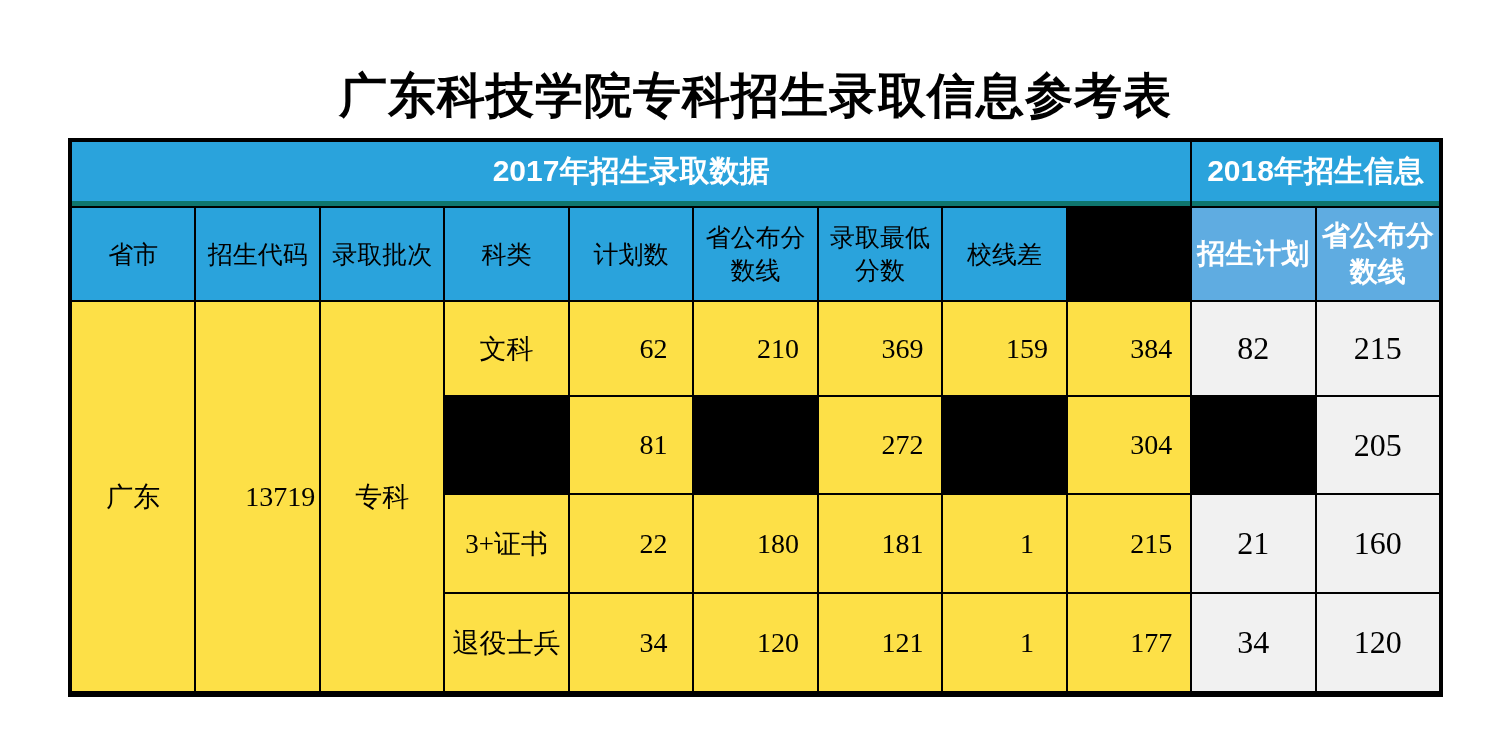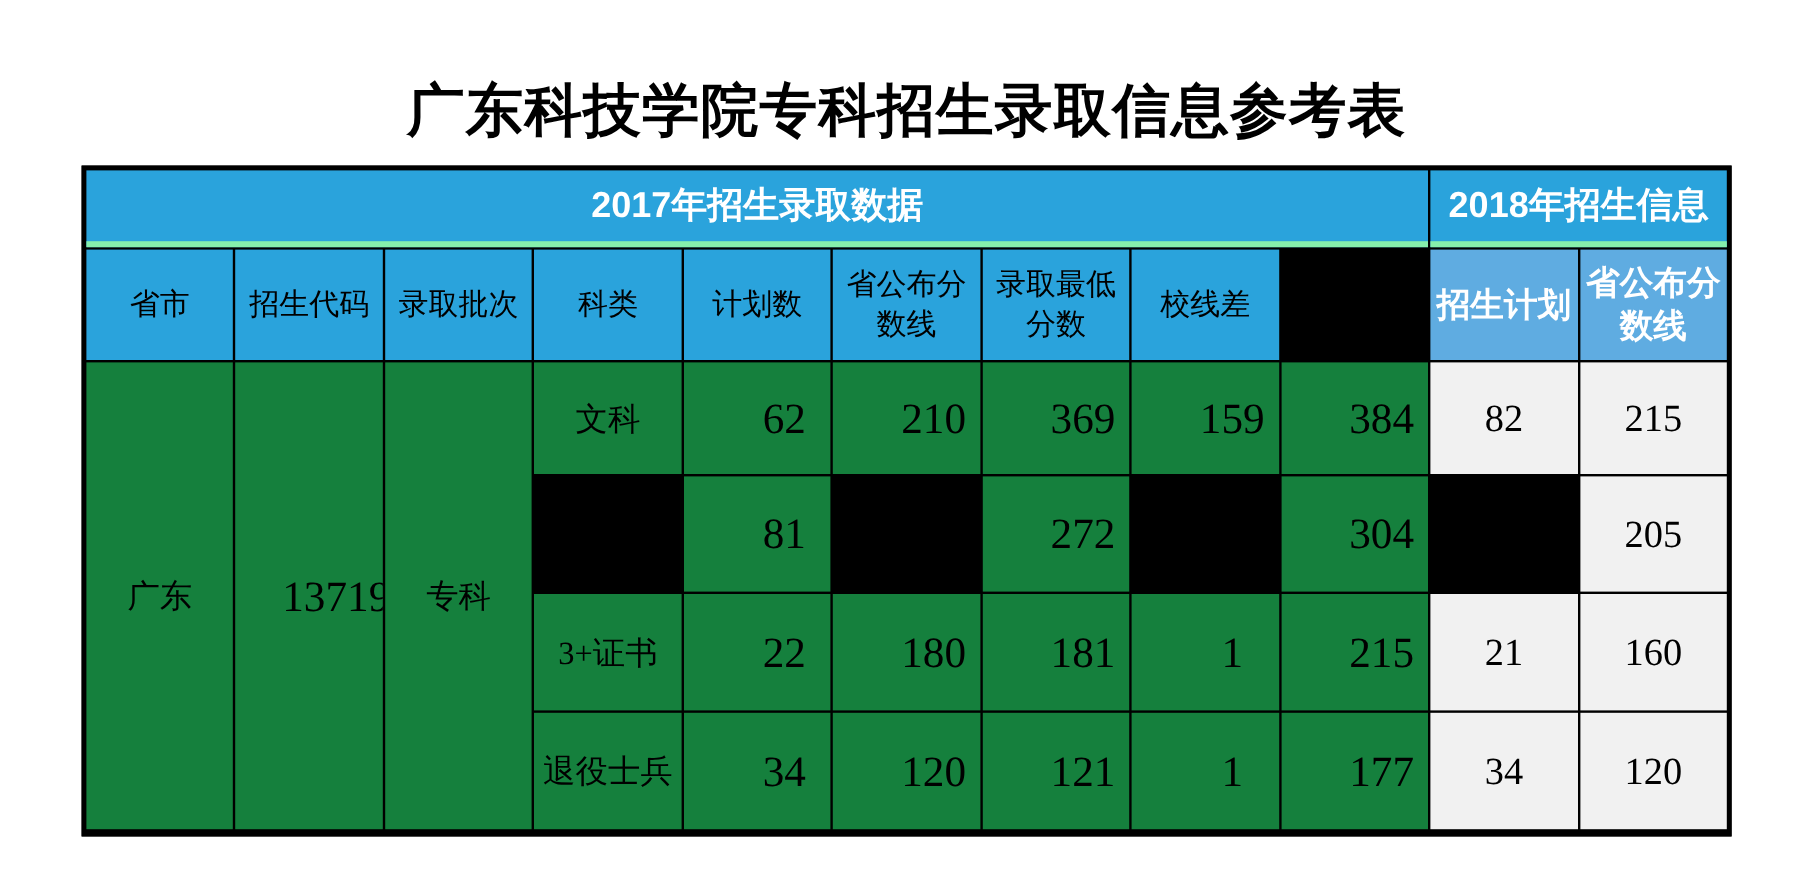--- a/index.html
+++ b/index.html
@@ -13,21 +13,21 @@
   }
   .page-title {
     width: 1375px;
     margin: 68px 0 0 68px;
     text-align: center;
     font-size: 48px;
     line-height: 56px;
     font-weight: bold;
     color: #000000;
     letter-spacing: 1px;
-    font-family: Liberation Mono, monospace;
+    font-family: Liberation Serif, serif;
   }
   .table-wrap {
     position: absolute;
     left: 68px;
     top: 138px;
     width: 1375px;
     height: 559px;
     box-sizing: border-box;
     border: 4px solid #000000;
     border-bottom-width: 6px;
@@ -35,26 +35,26 @@
     display: grid;
     grid-template-columns: repeat(11, 1fr);
     grid-template-rows: 64px 92px 93px 96px 97px 97px;
     gap: 2px;
   }
   .cell {
     display: flex;
     align-items: center;
     justify-content: center;
     text-align: center;
-    background: #15803d;
+    background: #fde047;
     overflow: hidden;
   }
   .band {
     background: #2aa3dc;
-    border-bottom: 5px solid #86efac;
+    border-bottom: 5px solid #0f766e;
     box-sizing: border-box;
   }
   .band .band-label {
     color: #ffffff;
     font-weight: bold;
     font-size: 30px;
     font-family: "Liberation Sans", sans-serif;
     white-space: nowrap;
   }
   .hdr {
@@ -73,21 +73,21 @@
     line-height: 36px;
     font-family: "Liberation Sans", sans-serif;
     padding: 0 2px;
   }
   .cjk {
     font-size: 27px;
     color: #000000;
     font-family: "Liberation Serif", "DejaVu Serif", serif;
   }
   .num {
-    font-size: 36px;
+    font-size: 28px;
     color: #000000;
     font-family: "Liberation Serif", "DejaVu Serif", serif;
     padding-left: 45px;
   }
   .v18 {
     background: #f1f1f1;
   }
   .v18 .num18 {
     font-size: 32px;
     color: #000000;

